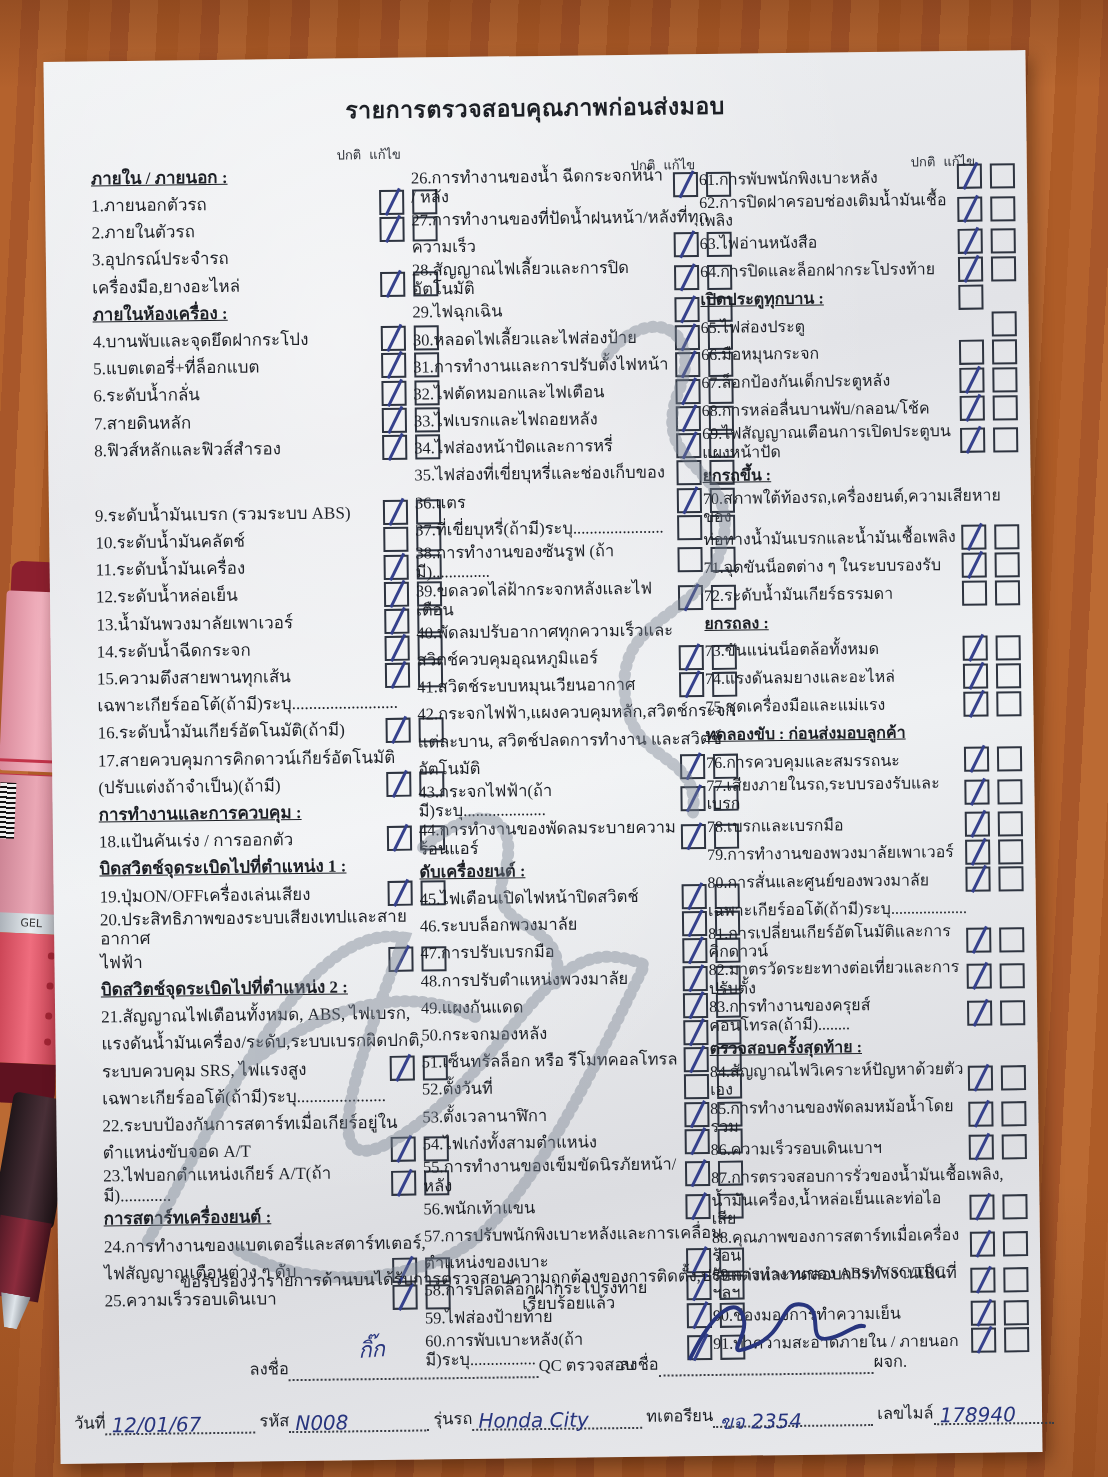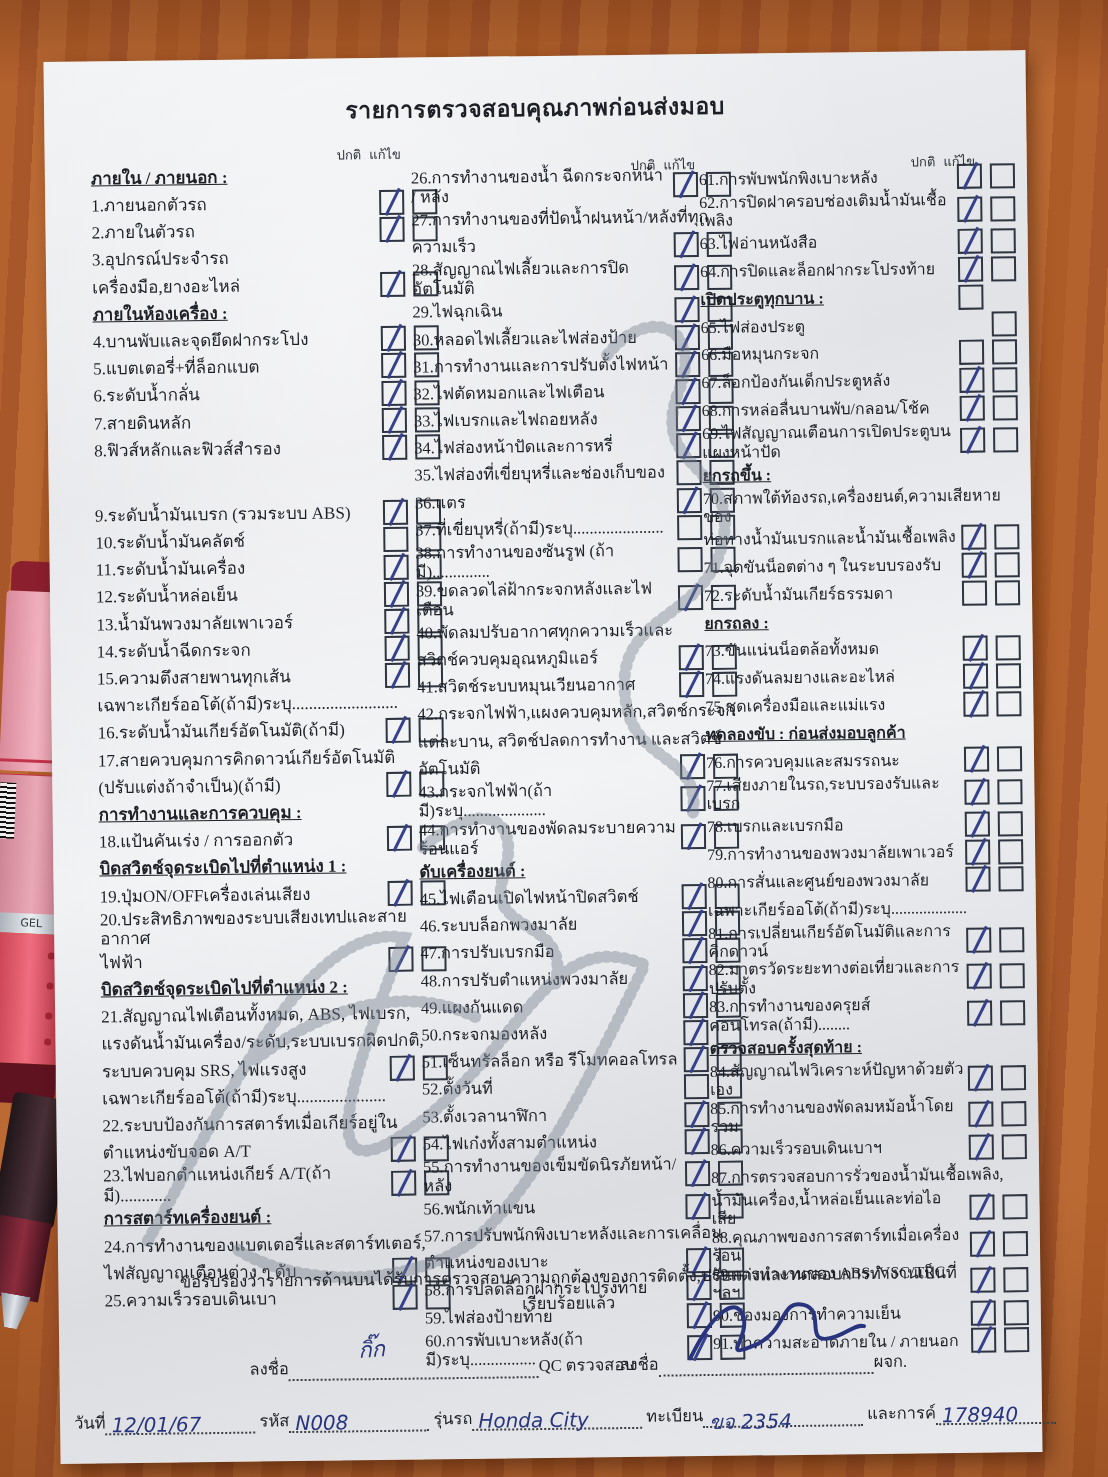--- a/index.html
+++ b/index.html
@@ -883,21 +883,21 @@
     </div>
     <div class="grp">
       <span>รหัส</span>
       <span class="dots f-code"><span class="hw val">N008</span></span>
     </div>
     <div class="grp">
       <span>รุ่นรถ</span>
       <span class="dots f-model"><span class="hw val">Honda City</span></span>
     </div>
     <div class="grp">
-      <span>ทะเบียน</span>
+      <span>ทเตอรียน</span>
       <span class="dots f-plate"><span class="hw val">ขจ 2354</span></span>
     </div>
     <div class="grp">
-      <span>และการค์</span>
+      <span>เลขไมล์</span>
       <span class="dots f-mile"><span class="hw val">178940</span></span>
     </div>
   </div>
 </div>
 
 </body></html>

